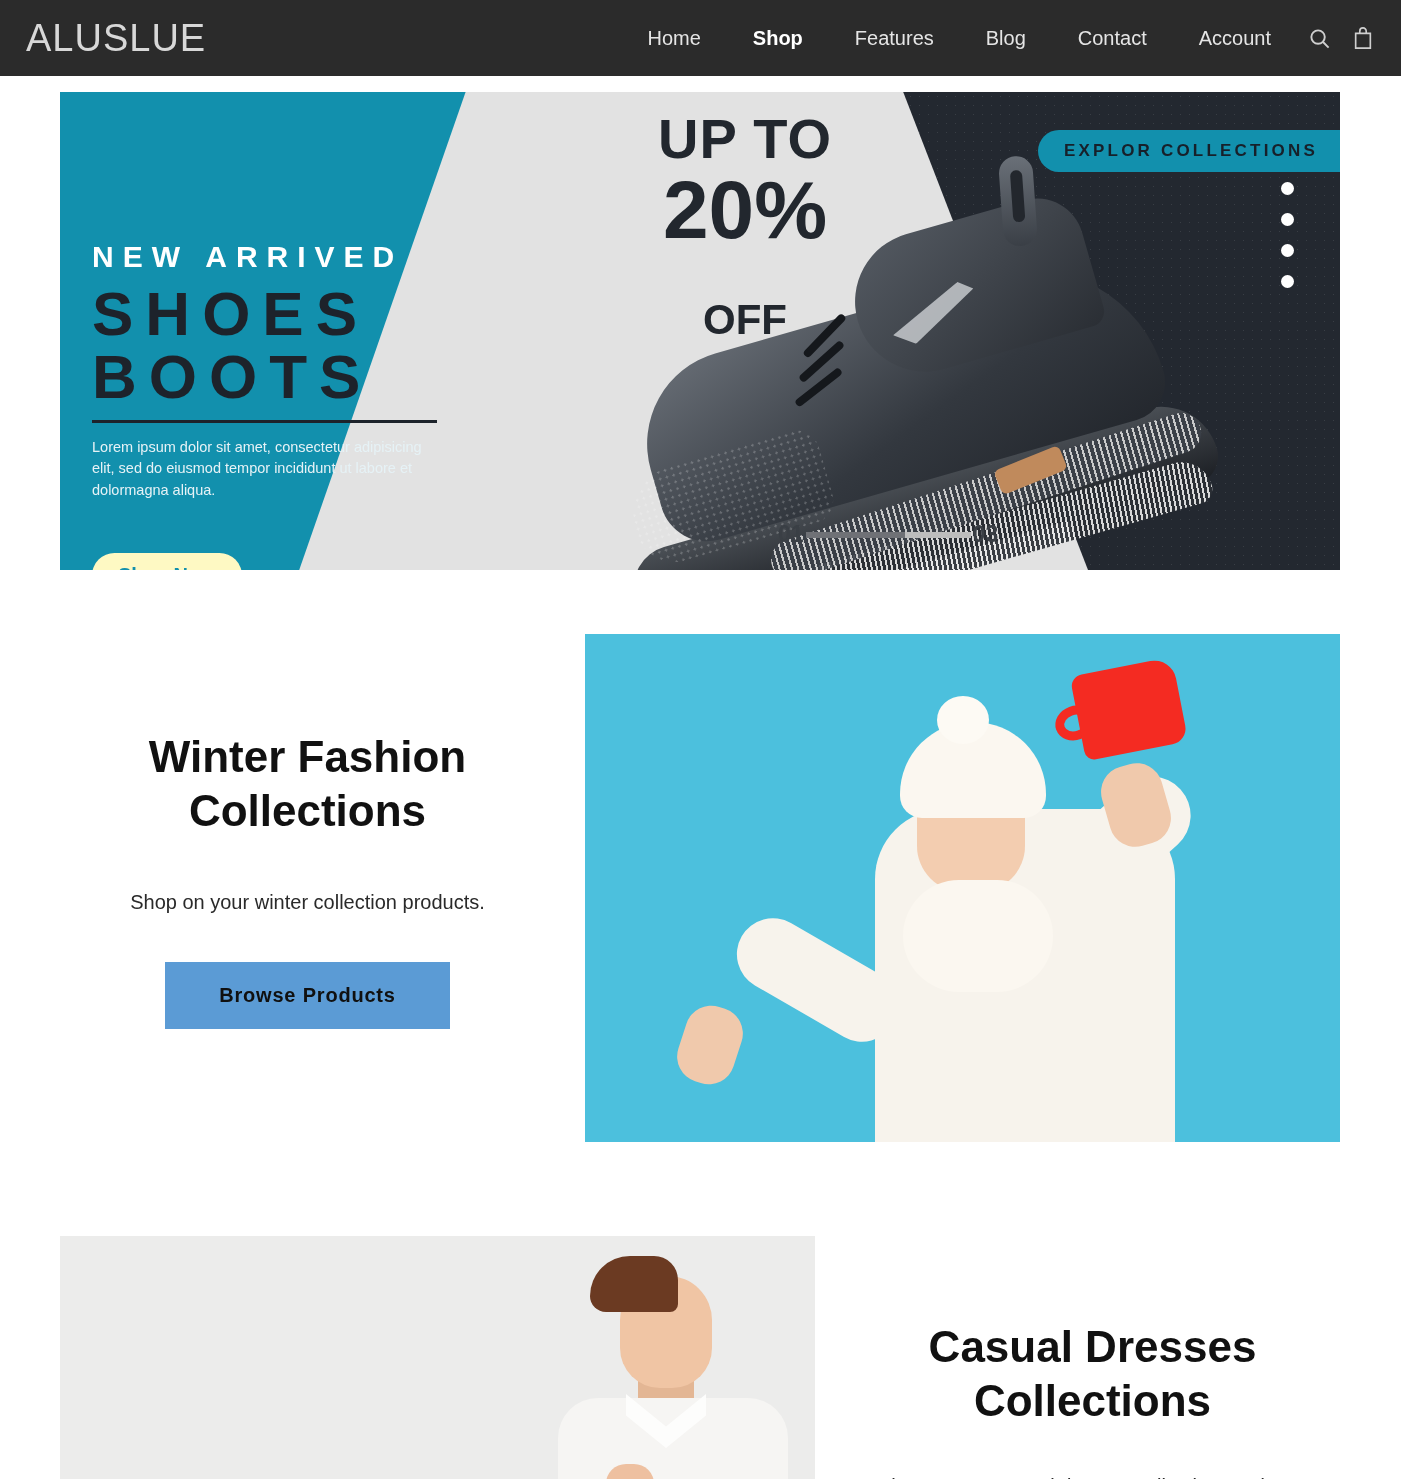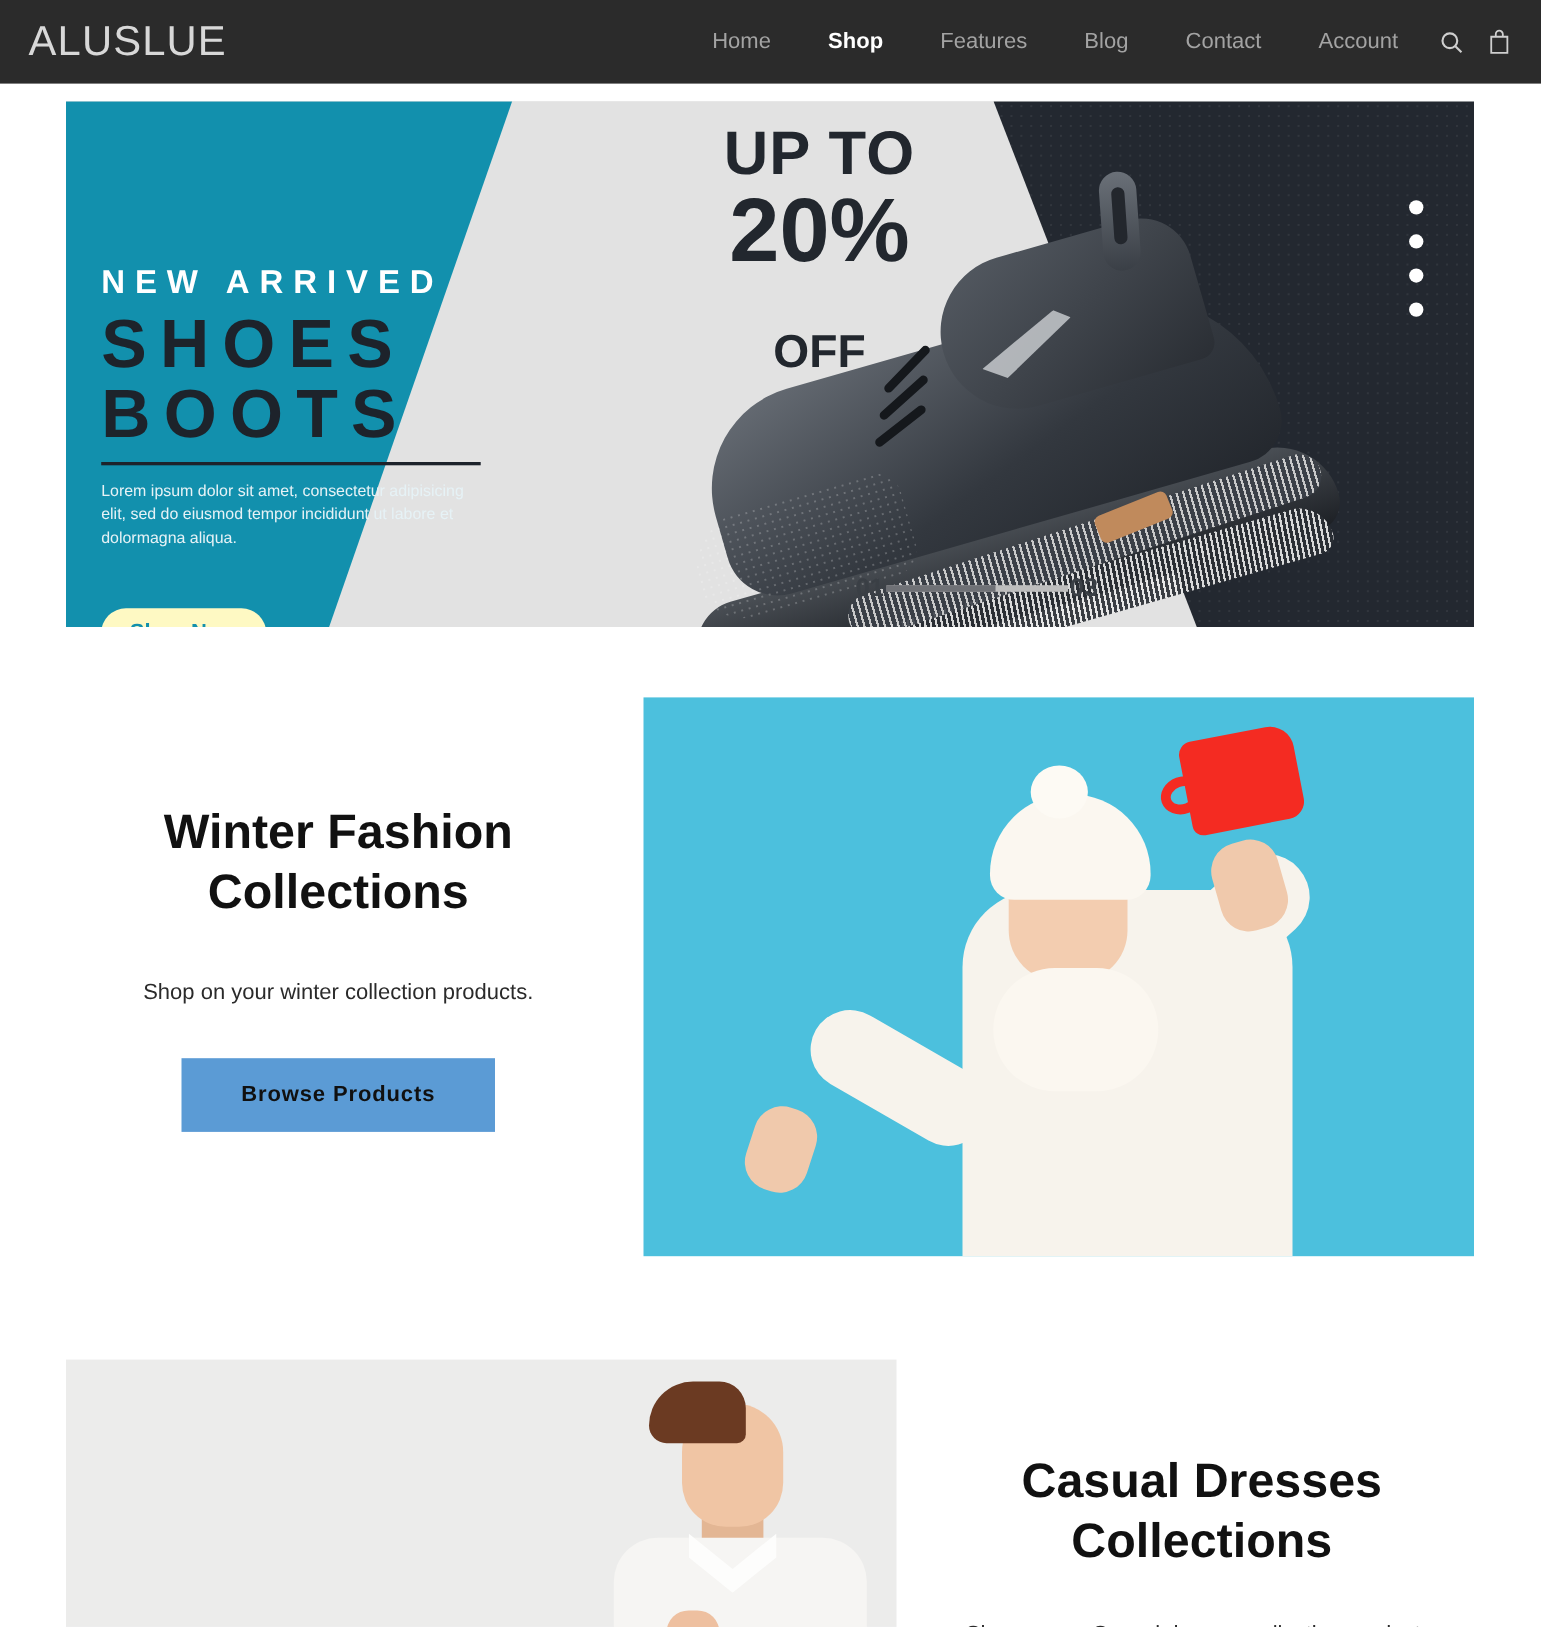--- a/index.html
+++ b/index.html
@@ -5,21 +5,21 @@
   * { margin:0; padding:0; box-sizing:border-box; }
   html,body { width:1401px; height:1479px; background:#ffffff;
     font-family:"Liberation Sans", sans-serif; overflow:hidden; }
 
   
   .navbar{ position:absolute; left:0; top:0; width:1401px; height:76px;
     background:#2b2b2b; display:flex; align-items:center; }
   .logo{ margin-left:26px; font-size:38px; font-weight:400; letter-spacing:1px;
     color:#d8d8d8; font-family:"Liberation Sans", sans-serif; }
   .nav-links{ margin-left:auto; display:flex; align-items:center; gap:0; padding-right:16px; }
-  .nav-link{ font-size:20px; color:#a3a3a3; padding:0 26px; cursor:pointer;
+  .nav-link{ font-size:20px; color:#e5e5e5; padding:0 26px; cursor:pointer;
     white-space:nowrap; }
   .nav-link.active{ color:#ffffff; font-weight:bold; }
   .nav-icon{ width:44px; height:40px; display:flex; align-items:center;
     justify-content:center; cursor:pointer; }
 
   
   .hero{ position:absolute; left:60px; top:92px; width:1280px; height:478px;
     overflow:hidden; background:#e2e2e2; }
   .hero-dark{ position:absolute; right:0; top:0; width:560px; height:100%;
     background:#232830; clip-path:polygon(22% 0, 100% 0, 100% 100%, 55% 100%); }
@@ -222,20 +222,21 @@
     <div class="h-desc">Lorem ipsum dolor sit amet, consectetur adipisicing elit, sed do eiusmod tempor incididunt ut labore et dolormagna aliqua.</div>
     <div class="shop-now">Shop Now</div>
   </div>
 
   <div class="off-block">
     <div class="off-up">UP TO</div>
     <div class="off-pct">20%</div>
     <div class="off-off">OFF</div>
   </div>
 
+  <div class="explor">EXPLOR COLLECTIONS</div>
 
   <div class="slide-dots">
     <div class="sd"></div>
     <div class="sd"></div>
     <div class="sd"></div>
     <div class="sd"></div>
   </div>
 
   <div class="prog">
     <span>01</span>

